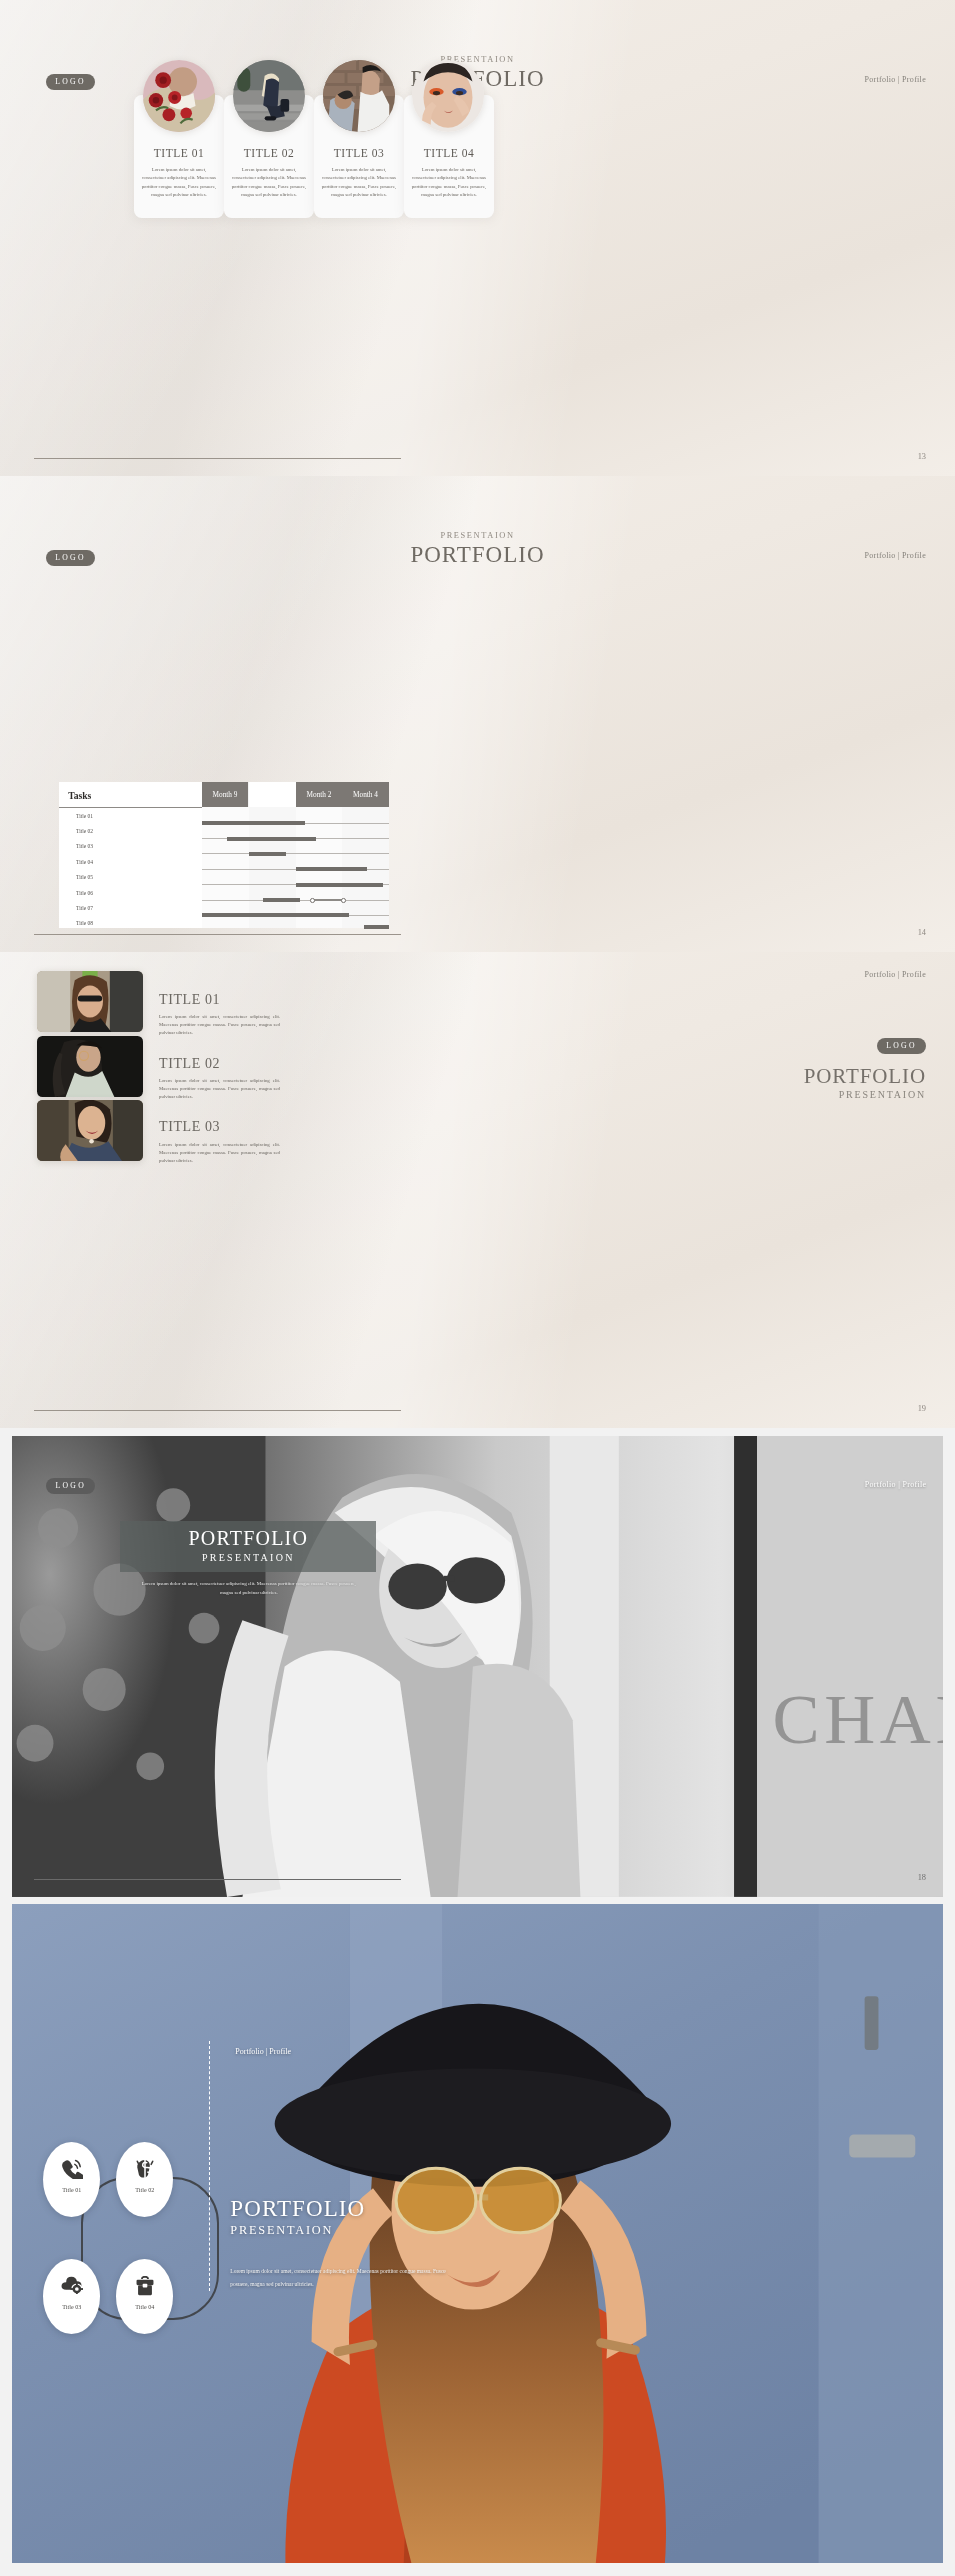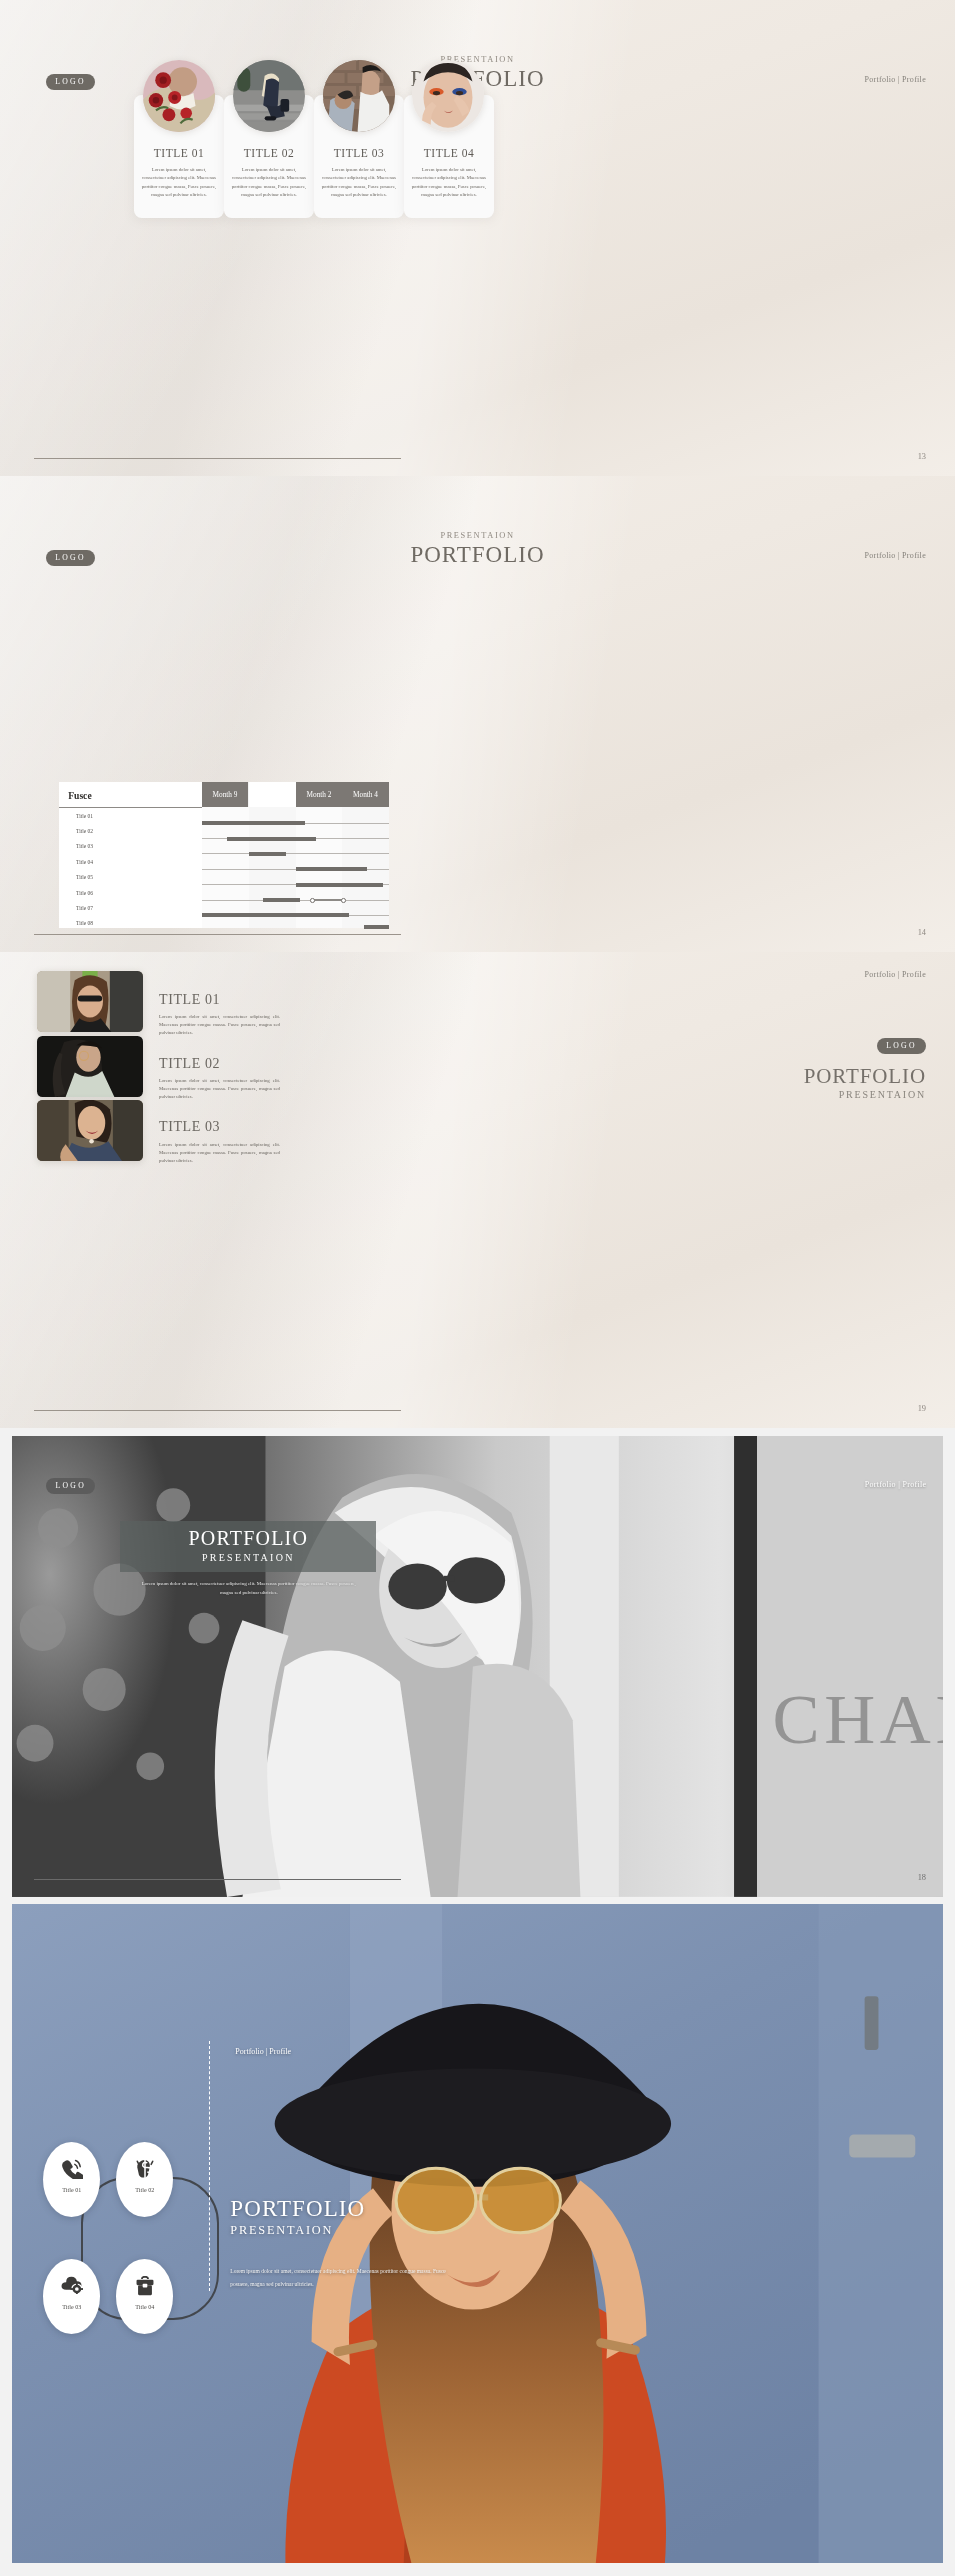--- a/index.html
+++ b/index.html
@@ -461,21 +461,21 @@
 
       <div class="hdr-center" style="left:0; right:0; top:55px;">
         <div class="hdr-sub">PRESENTAION</div>
         <div class="hdr-title">PORTFOLIO</div>
       </div>
 
       <div class="hdr-right" style="right:29px; top:75px;">Portfolio | Profile</div>
 
       <div class="gantt-wrap">
 
-        <div class="gantt-tasks-label">Fusce</div>
+        <div class="gantt-tasks-label">Tasks</div>
 
         <div class="gantt-head-cell" style="left:143px; width:47px;">Month 9</div>
         <div class="gantt-head-cell" style="left:190px; width:47px;margin-top:36px;">Month 2</div>
         <div class="gantt-head-cell" style="left:237px; width:47px;">Month 2</div>
         <div class="gantt-head-cell" style="left:283px; width:47px; border-right:none;">Month 4</div>
 
         <div class="gantt-head-rule"></div>
 
         <div class="gantt-col-band" style="left:143px; width:47px;"></div>
         <div class="gantt-col-band alt" style="left:190px; width:47px;"></div>

